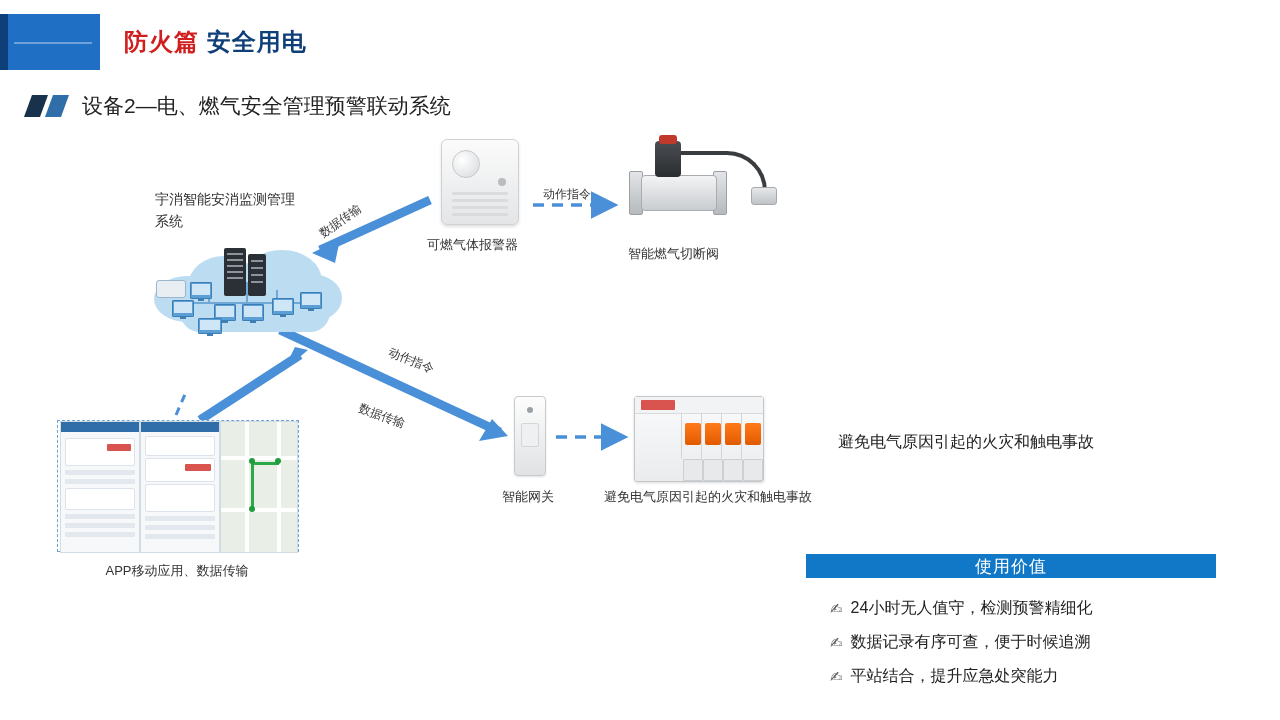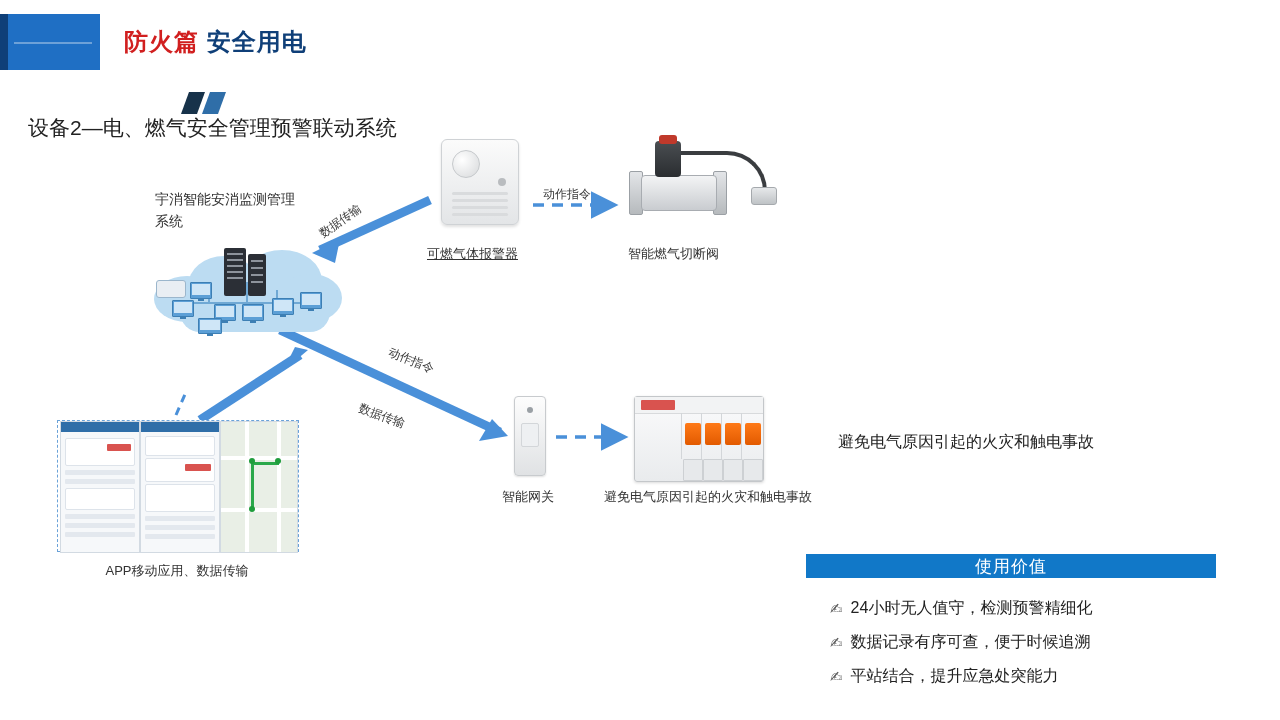--- a/index.html
+++ b/index.html
@@ -54,21 +54,20 @@
     color: #0f3f78;
   }
 
   
   .section-row {
     position: absolute;
     left: 28px;
     top: 92px;
     display: flex;
     align-items: center;
-    flex-direction: column;
   }
   .section-icon {
     width: 42px;
     height: 22px;
     position: relative;
     margin-right: 12px;
   }
   .section-icon span {
     position: absolute;
     top: 0;
@@ -612,21 +611,21 @@
   </div>
 
   <div class="gas-detector">
     <div class="grill"></div>
     <div class="btn-dot"></div>
     <div class="vent" style="top:52px;"></div>
     <div class="vent" style="top:59px;"></div>
     <div class="vent" style="top:66px;"></div>
     <div class="vent" style="top:73px;"></div>
   </div>
-  <div class="lbl" style="left:427px; top:245px;text-decoration:underline;">可燃气体报警器</div>
+  <div class="lbl" style="left:427px; top:236px;">可燃气体报警器</div>
 
   <div class="valve">
     <div class="cable"></div>
     <div class="plug"></div>
     <div class="flange-l"></div>
     <div class="flange-r"></div>
     <div class="body"></div>
     <div class="motor"></div>
     <div class="cap"></div>
   </div>

